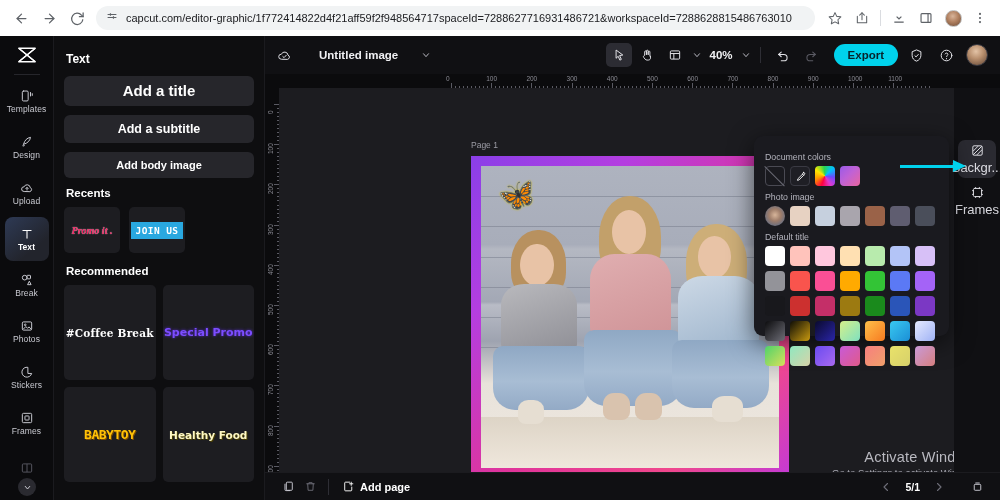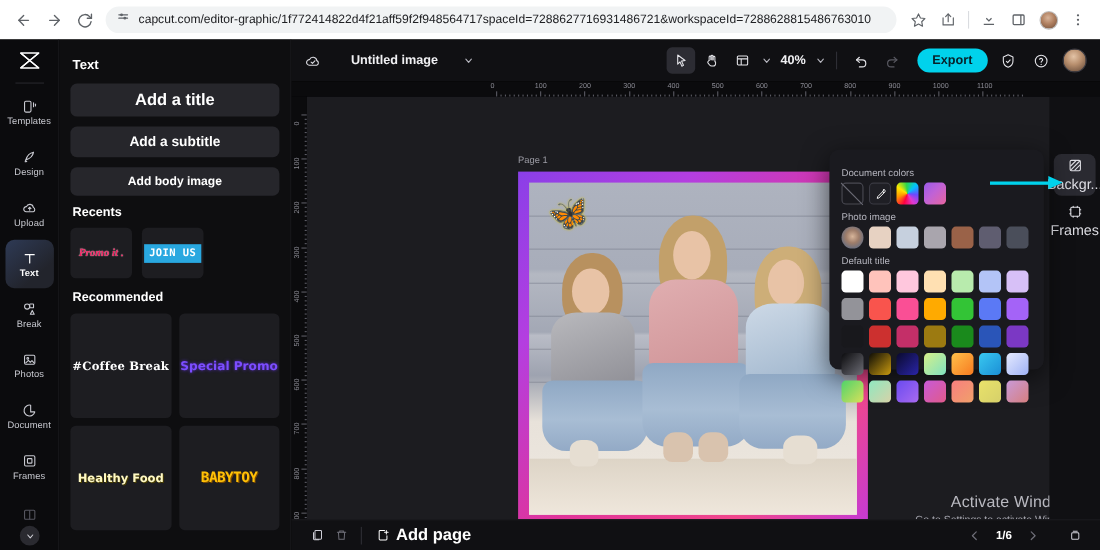--- a/index.html
+++ b/index.html
@@ -271,21 +271,21 @@
   
   .bottom-bar {
     position: absolute; left: 265px; bottom: 0; width: 735px; height: 28px;
     background: #101013; display: flex; align-items: center; padding: 0 12px;
     border-top: 1px solid #1b1b1f;
   }
   .bb-ic { width: 22px; height: 20px; color: #cfcfd8;
     display: flex; align-items: center; justify-content: center; }
   .bb-ic.dim { color: #6d6d77; }
   .addpage { display: flex; align-items: center; gap: 5px; color: #fff;
-    font-size: 15px; font-weight: bold; margin-left: 6px; }
+    font-size: 11px; font-weight: bold; margin-left: 6px; }
   .bb-right { margin-left: auto; display: flex; align-items: center; gap: 8px; }
   .pagenum { color: #fff; font-size: 10.5px; font-weight: bold; }
 </style>
 </head>
 <body>
 
 <div id="app">
 
   <div class="browser-bar">
     <div class="nav-btn">
@@ -410,21 +410,21 @@
             <rect x="4" y="5" width="16" height="14" rx="2"></rect>
             <circle cx="9" cy="10" r="1.4"></circle>
             <path d="M5.5 17.5 10 13l3 3 2.5-2.5 3.5 4"></path>
           </svg>
         <span class="lbl">Photos</span>
       </div>
       <div class="rail-item">
         <svg width="14" height="14" viewBox="0 0 24 24" fill="none" stroke="currentColor" stroke-width="1.7" stroke-linejoin="round">
             <path d="M13.5 4A8.5 8.5 0 1 0 20 14.5h-6.5z"></path>
           </svg>
-        <span class="lbl">Document</span>
+        <span class="lbl">Stickers</span>
       </div>
       <div class="rail-item">
         <svg width="14" height="14" viewBox="0 0 24 24" fill="none" stroke="currentColor" stroke-width="1.7">
             <rect x="4" y="4" width="16" height="16" rx="2"></rect>
             <rect x="8.5" y="8.5" width="7" height="7" rx="1"></rect>
           </svg>
         <span class="lbl">Frames</span>
       </div>
 
       <div class="rail-bottom">
@@ -458,24 +458,24 @@
 
       <div class="sect-title" style="margin-top:12px">Recommended</div>
       <div class="rec-grid2">
         <div class="rec-card2">
           <span class="sp-coffee">#Coffee Break</span>
         </div>
         <div class="rec-card2">
           <span class="sp-special">Special Promo</span>
         </div>
         <div class="rec-card2">
+          <span class="sp-baby">BABYTOY</span>
+        </div>
+        <div class="rec-card2">
           <span class="sp-healthy">Healthy Food</span>
-        </div>
-        <div class="rec-card2">
-          <span class="sp-baby">BABYTOY</span>
         </div>
       </div>
     </div>
 
     <div class="editor-top">
       <span class="cloud-ic">
         <svg width="15" height="15" viewBox="0 0 24 24" fill="none" stroke="currentColor" stroke-width="1.6" stroke-linecap="round" stroke-linejoin="round">
             <path d="M6.5 18A4 4 0 0 1 7 10a5.5 5.5 0 0 1 10.6 1.4A3.5 3.5 0 0 1 17.5 18z"></path>
             <polyline points="9.3 13.6 11.3 15.4 14.8 11.6"></polyline>
           </svg>
@@ -962,21 +962,21 @@
             <path d="M17 4v6M14 7h6"></path>
           </svg>
         <span>Add page</span>
       </div>
       <div class="bb-right">
         <div class="bb-ic dim">
           <svg width="12" height="12" viewBox="0 0 24 24" fill="none" stroke="currentColor" stroke-width="2.2" stroke-linecap="round" stroke-linejoin="round">
               <polyline points="15 5 8 12 15 19"></polyline>
             </svg>
         </div>
-        <span class="pagenum">1/6</span>
+        <span class="pagenum">5/1</span>
         <div class="bb-ic dim">
           <svg width="12" height="12" viewBox="0 0 24 24" fill="none" stroke="currentColor" stroke-width="2.2" stroke-linecap="round" stroke-linejoin="round">
               <polyline points="9 5 16 12 9 19"></polyline>
             </svg>
         </div>
         <div class="bb-ic" style="margin-left:8px">
           <svg width="13" height="13" viewBox="0 0 24 24" fill="none" stroke="currentColor" stroke-width="1.7">
               <rect x="6" y="8" width="12" height="11" rx="1.6"></rect>
               <path d="M8 5.5h8"></path>
             </svg>

